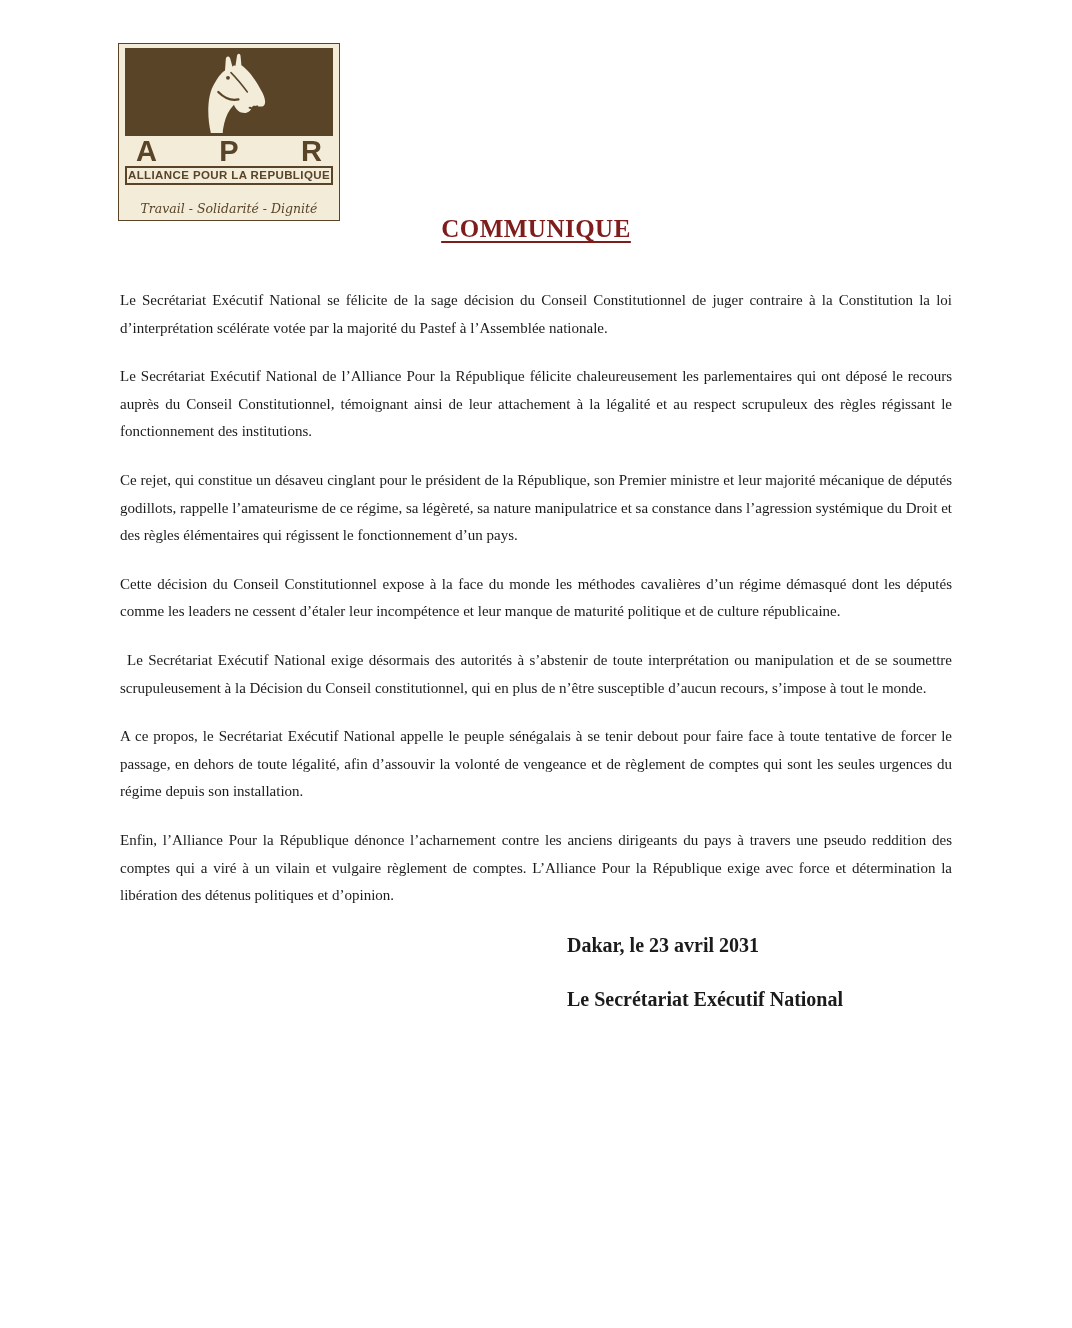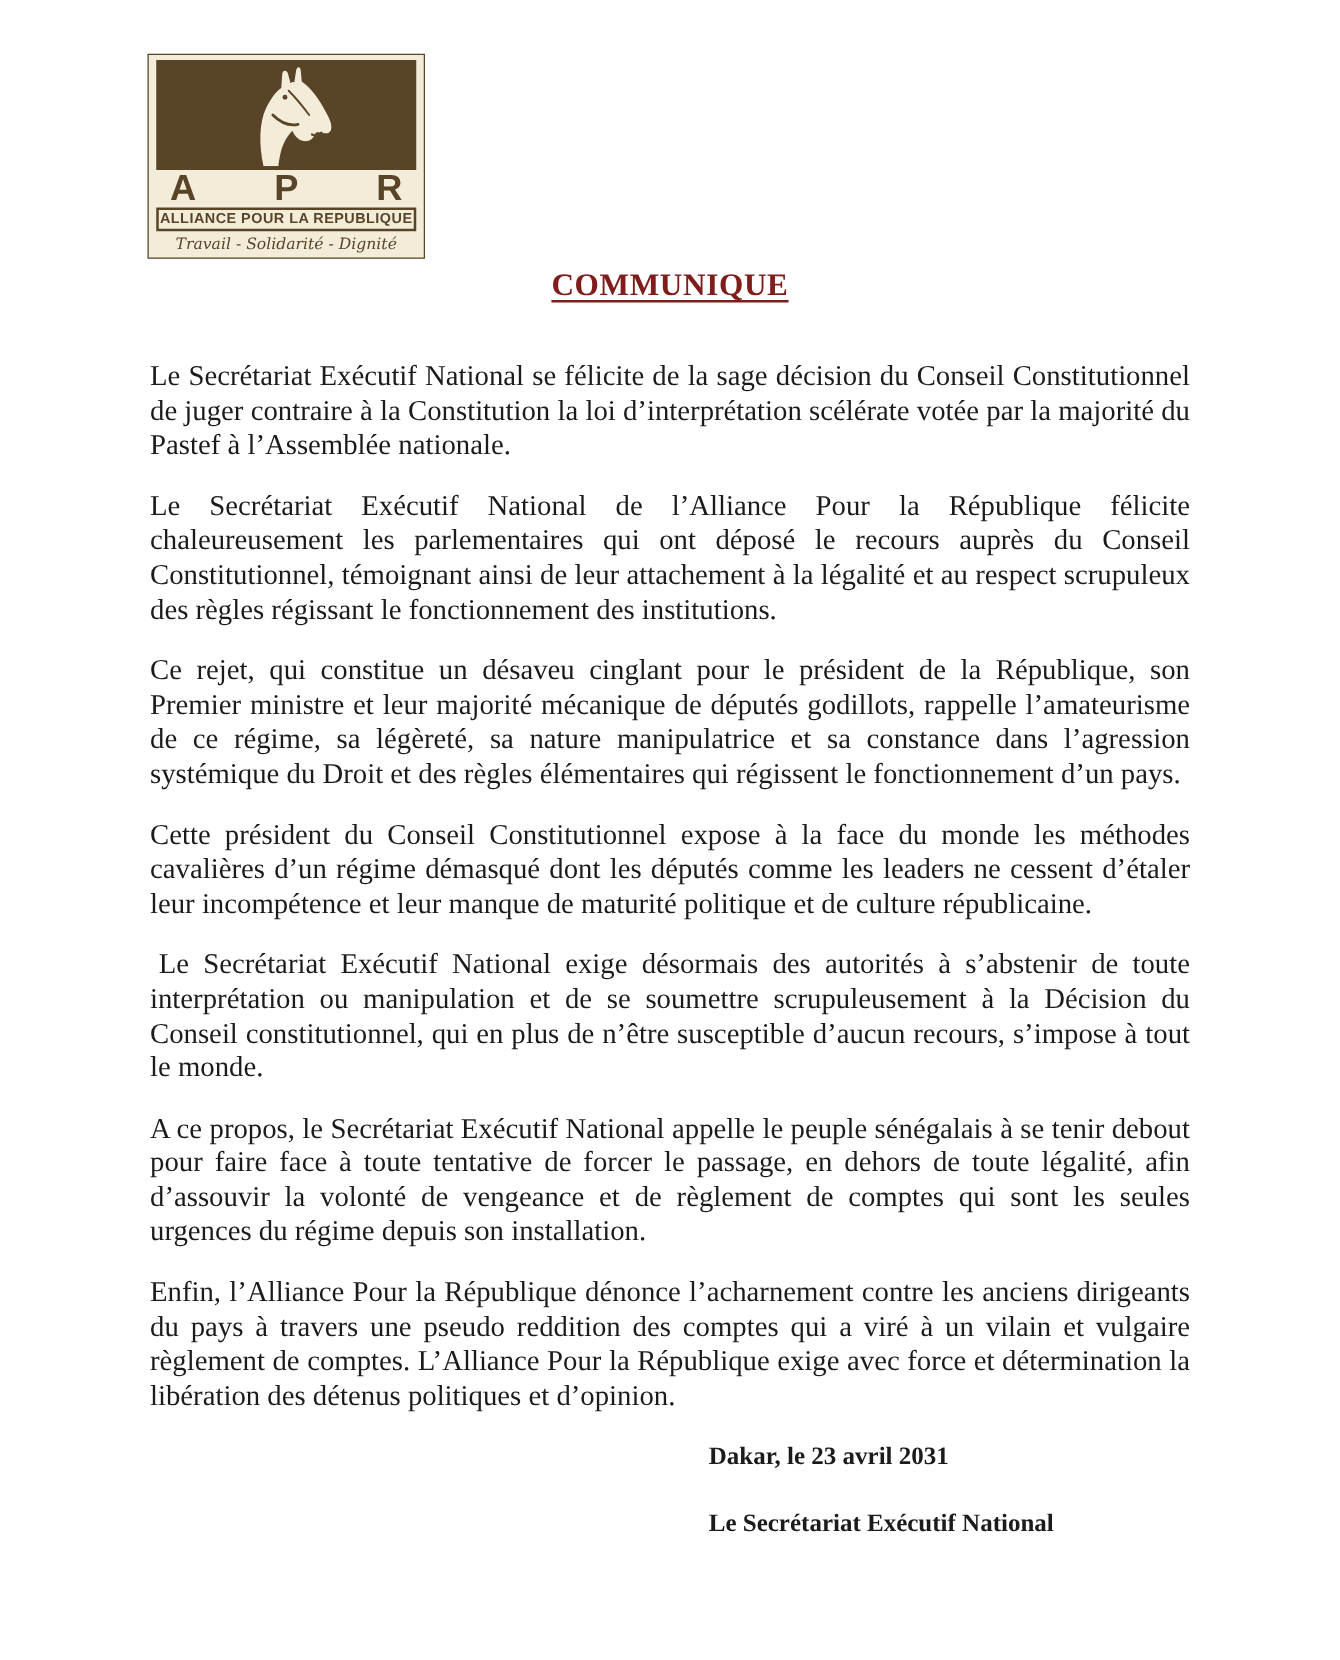--- a/index.html
+++ b/index.html
@@ -62,21 +62,21 @@
     white-space: nowrap;
     padding: 1px 0;
   }
   .motto-line {
     font-family: "DejaVu Serif", serif;
     font-style: italic;
     font-size: 12.5px;
     line-height: 16px;
     text-align: center;
     color: var(--brown, #594428);
-    padding-top: 2px;
+    padding-top: 16px;
   }
 
   
   .doc-title {
     position: absolute;
     top: 215px;
     left: 0;
     width: 1072px;
     text-align: center;
     font-size: 25px;
@@ -91,21 +91,21 @@
   
   .content {
     position: absolute;
     top: 287px;
     left: 120px;
     width: 832px;
     color: #1b1b1b;
   }
   .para {
     margin: 0 0 21px 0;
-    font-size: 23px;
+    font-size: 15px;
     line-height: 27.6px;
     text-align: justify;
   }
   .para:nth-child(5) { text-indent: 7px; }
 
   .dateline {
     margin: 10px 0 0 447px;
     font-size: 20px;
     font-weight: bold;
     line-height: 28px;
@@ -155,21 +155,21 @@
     <div class="motto-line">Travail - Solidarité - Dignité</div>
   </div>
 
   <div class="doc-title">COMMUNIQUE</div>
 
   <div class="content">
     <div>
         <p class="para">Le Secrétariat Exécutif National se félicite de la sage décision du Conseil Constitutionnel de juger contraire à la Constitution la loi d’interprétation scélérate votée par la majorité du Pastef à l’Assemblée nationale.</p>
         <p class="para">Le Secrétariat Exécutif National de l’Alliance Pour la République félicite chaleureusement les parlementaires qui ont déposé le recours auprès du Conseil Constitutionnel, témoignant ainsi de leur attachement à la légalité et au respect scrupuleux des règles régissant le fonctionnement des institutions.</p>
         <p class="para">Ce rejet, qui constitue un désaveu cinglant pour le président de la République, son Premier ministre et leur majorité mécanique de députés godillots, rappelle l’amateurisme de ce régime, sa légèreté, sa nature manipulatrice et sa constance dans l’agression systémique du Droit et des règles élémentaires qui régissent le fonctionnement d’un pays.</p>
-        <p class="para">Cette président du Conseil Constitutionnel expose à la face du monde les méthodes cavalières d’un régime démasqué dont les députés comme les leaders ne cessent d’étaler leur incompétence et leur manque de maturité politique et de culture républicaine.</p>
+        <p class="para">Cette décision du Conseil Constitutionnel expose à la face du monde les méthodes cavalières d’un régime démasqué dont les députés comme les leaders ne cessent d’étaler leur incompétence et leur manque de maturité politique et de culture républicaine.</p>
         <p class="para">Le Secrétariat Exécutif National exige désormais des autorités à s’abstenir de toute interprétation ou manipulation et de se soumettre scrupuleusement à la Décision du Conseil constitutionnel, qui en plus de n’être susceptible d’aucun recours, s’impose à tout le monde.</p>
         <p class="para">A ce propos, le Secrétariat Exécutif National appelle le peuple sénégalais à se tenir debout pour faire face à toute tentative de forcer le passage, en dehors de toute légalité, afin d’assouvir la volonté de vengeance et de règlement de comptes qui sont les seules urgences du régime depuis son installation.</p>
         <p class="para">Enfin, l’Alliance Pour la République dénonce l’acharnement contre les anciens dirigeants du pays à travers une pseudo reddition des comptes qui a viré à un vilain et vulgaire règlement de comptes. L’Alliance Pour la République exige avec force et détermination la libération des détenus politiques et d’opinion.</p>
       </div>
     <div class="dateline">Dakar, le 23 avril 2031</div>
     <div class="signature">Le Secrétariat Exécutif National</div>
   </div>
 
 </div>
 

